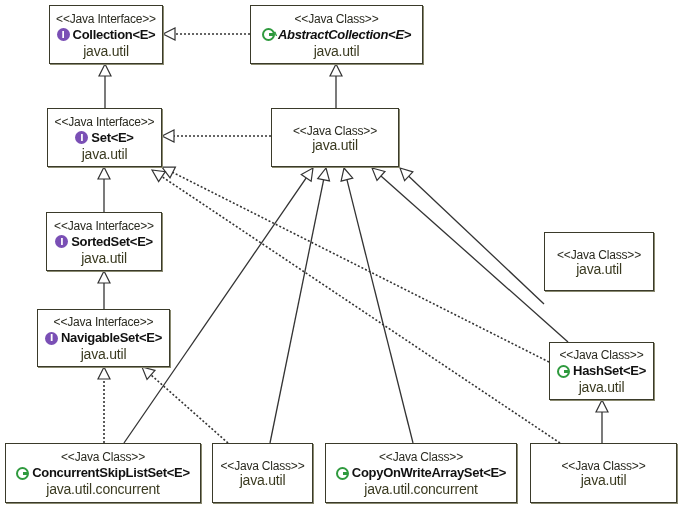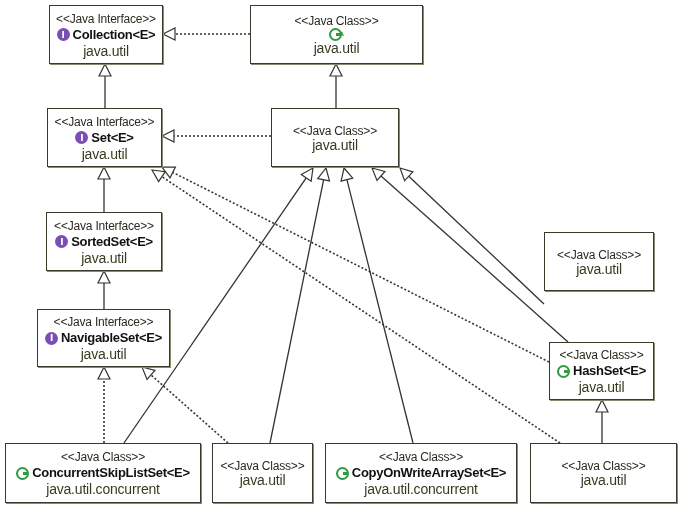--- a/index.html
+++ b/index.html
@@ -103,20 +103,21 @@
       <div class="title">
         <span class="icon interface" style="background: rgb(122, 79, 181);">I</span>
         <span class="name">Collection&lt;E&gt;</span>
       </div>
       <div class="pkg">java.util</div>
     </div>
     <div class="node" style="left: 250px; top: 5px; width: 173px; height: 59px; border-color: rgb(58, 58, 42);">
       <div class="stereo">&lt;&lt;Java Class&gt;&gt;</div>
       <div class="title abstract">
         <span class="icon class abstract-class" style="background: rgb(255, 255, 255); border-color: rgb(47, 154, 62);"></span>
+        <span class="name">AbstractCollection&lt;E&gt;</span>
       </div>
       <div class="pkg">java.util</div>
     </div>
     <div class="node" style="left: 47px; top: 108px; width: 115px; height: 59px; border-color: rgb(58, 58, 42);">
       <div class="stereo">&lt;&lt;Java Interface&gt;&gt;</div>
       <div class="title">
         <span class="icon interface" style="background: rgb(122, 79, 181);">I</span>
         <span class="name">Set&lt;E&gt;</span>
       </div>
       <div class="pkg">java.util</div>

